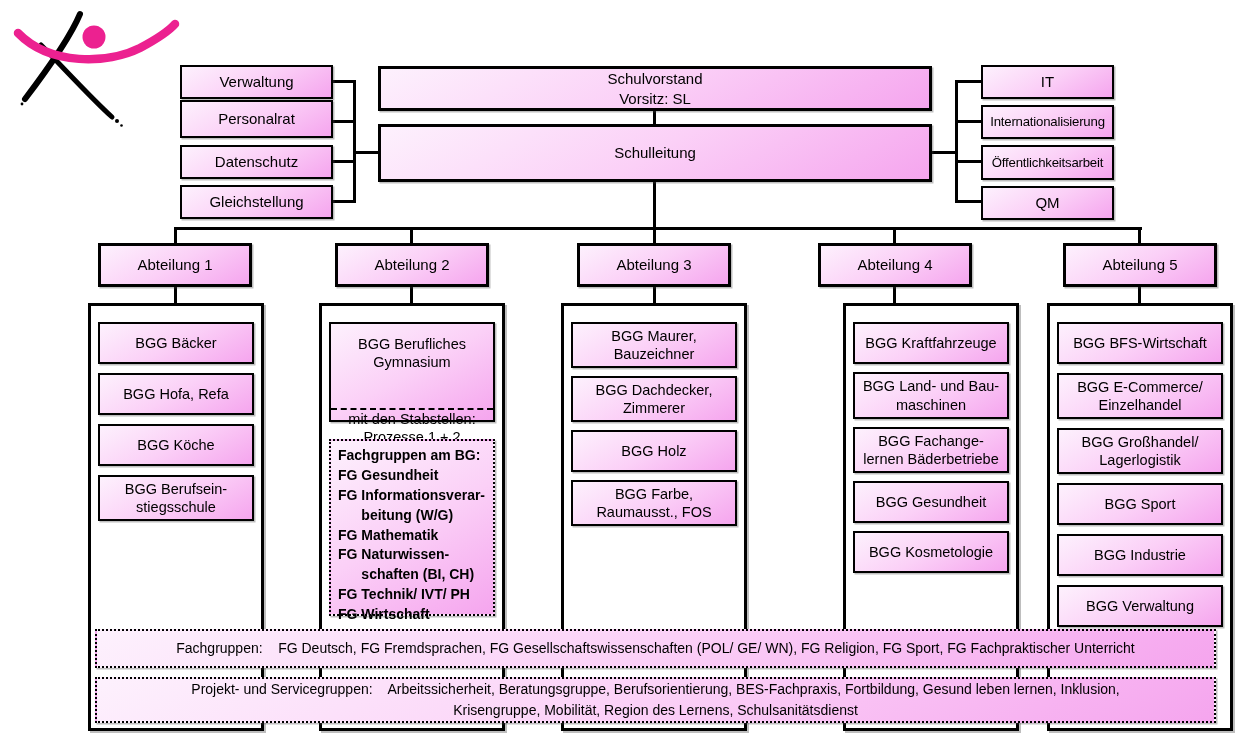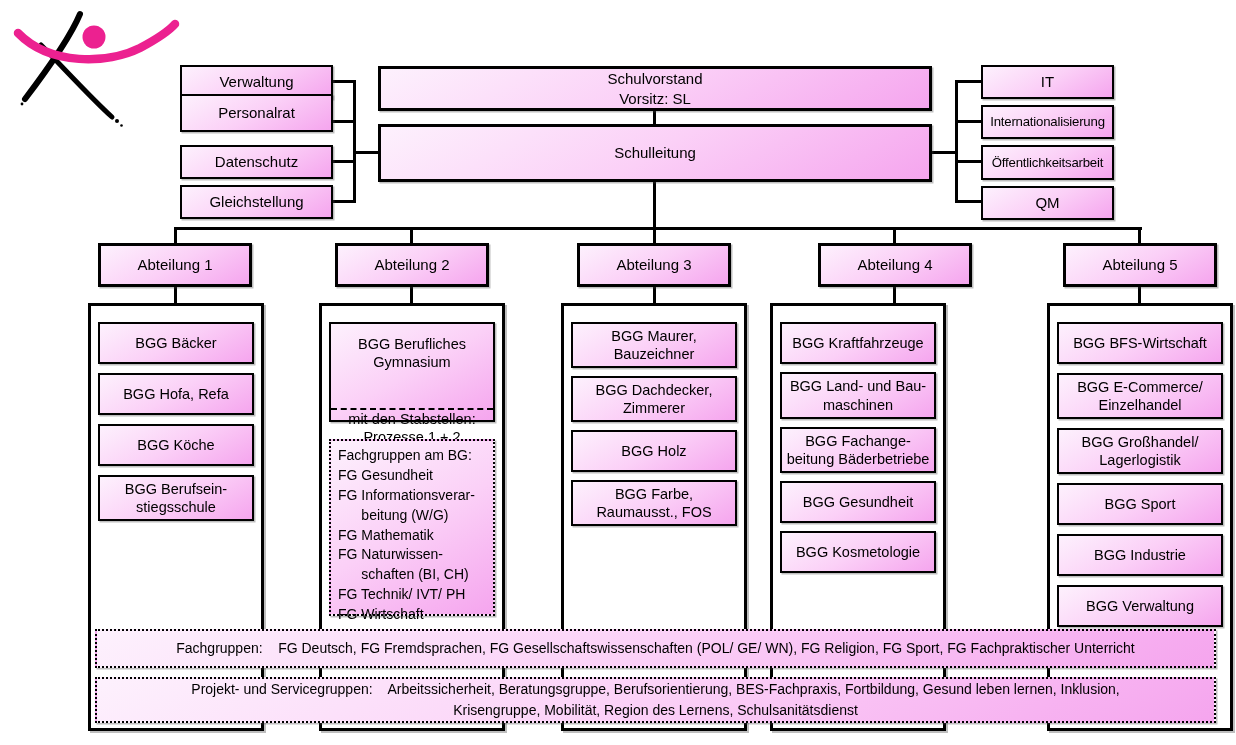--- a/index.html
+++ b/index.html
@@ -35,21 +35,21 @@
     box-shadow:1.5px 1.5px 0 rgba(70,70,70,0.35);
   }
   .gap9 { margin-top:9px; }
   .gap8 { margin-top:8px; }
   .gym-box { flex-direction:column; padding:0; height:100px; }
   .gym-cell { flex:1; width:100%; box-sizing:border-box; display:flex; align-items:center; justify-content:center; white-space:pre-wrap;margin-top:37px; }
   .gym-cell.lower { border-top:2px dashed #000; }
   .note-box {
     border:2px dotted #000; height:177px; margin-top:17px;
     align-items:flex-start; justify-content:flex-start; text-align:left;
-    padding:5px 7px; font-size:14px; line-height:1.42;
+    padding:5px 7px; font-size:14px; line-height:1.42;font-weight:bold;
   }
   .bottom-row {
     position:absolute; box-sizing:border-box; z-index:5;
     border:2px dotted #000;
     background:linear-gradient(150deg,#fdf1fd 0%,#fbd0f7 50%,#f5a5ee 100%);
     display:flex; align-items:center; justify-content:center;
     text-align:center; white-space:pre-wrap; font-size:14px; line-height:1.5;
     box-shadow:1.5px 1.5px 0 rgba(70,70,70,0.35);
   }
   svg.logo { position:absolute; left:8px; top:4px; }
@@ -91,21 +91,21 @@
   <div class="connector" style="left:653px;top:227px;width:3px;height:17px"></div>
   <div class="connector" style="left:893px;top:227px;width:3px;height:17px"></div>
   <div class="connector" style="left:1138px;top:227px;width:3px;height:17px"></div>
   <div class="connector" style="left:174px;top:285px;width:3px;height:20px"></div>
   <div class="connector" style="left:410px;top:285px;width:3px;height:20px"></div>
   <div class="connector" style="left:653px;top:285px;width:3px;height:20px"></div>
   <div class="connector" style="left:893px;top:285px;width:3px;height:20px"></div>
   <div class="connector" style="left:1138px;top:285px;width:3px;height:20px"></div>
 
   <div class="pbox" style="left:180px;top:65px;width:153px;height:34px">Verwaltung</div>
-  <div class="pbox" style="left:180px;top:94px;width:153px;height:38px">Personalrat</div>
+  <div class="pbox" style="left:180px;top:100px;width:153px;height:38px">Personalrat</div>
   <div class="pbox" style="left:180px;top:145px;width:153px;height:34px">Datenschutz</div>
   <div class="pbox" style="left:180px;top:185px;width:153px;height:34px">Gleichstellung</div>
 
   <div class="pbox thick" style="left:378px;top:66px;width:554px;height:45px">Schulvorstand
 Vorsitz: SL</div>
   <div class="pbox thick" style="left:378px;top:124px;width:554px;height:58px">Schulleitung</div>
 
   <div class="pbox fit-sm" style="left:981px;top:105px;width:133px;height:34px">Internationalisierung</div>
   <div class="pbox" style="left:981px;top:65px;width:133px;height:34px">IT</div>
   <div class="pbox fit-sm" style="left:981px;top:145px;width:133px;height:35px">Öffentlichkeitsarbeit</div>
@@ -146,26 +146,26 @@
   <div class="dept-container" style="left:561px;top:303px;width:186px;height:428px">
     <div class="ibox" style="height:46px">BGG Maurer,
 Bauzeichner</div>
     <div class="ibox gap8" style="height:46px">BGG Dachdecker,
 Zimmerer</div>
     <div class="ibox gap8" style="height:42px">BGG Holz</div>
     <div class="ibox gap8" style="height:46px">BGG Farbe,
 Raumausst., FOS</div>
   </div>
 
-  <div class="dept-container" style="left:770px;top:303px;width:176px;height:428px">
+  <div class="dept-container" style="left:843px;top:303px;width:176px;height:428px">
     <div class="ibox" style="height:42px">BGG Kraftfahrzeuge</div>
     <div class="ibox gap8" style="height:47px">BGG Land- und Bau-
 maschinen</div>
     <div class="ibox gap8" style="height:46px">BGG Fachange-
-beitung Bäderbetriebe</div>
+lernen Bäderbetriebe</div>
     <div class="ibox gap8" style="height:42px">BGG Gesundheit</div>
     <div class="ibox gap8" style="height:42px">BGG Kosmetologie</div>
   </div>
 
   <div class="dept-container" style="left:1047px;top:303px;width:186px;height:428px">
     <div class="ibox" style="height:42px">BGG BFS-Wirtschaft</div>
     <div class="ibox gap9" style="height:46px">BGG E-Commerce/
 Einzelhandel</div>
     <div class="ibox gap9" style="height:46px">BGG Großhandel/
 Lagerlogistik</div>

